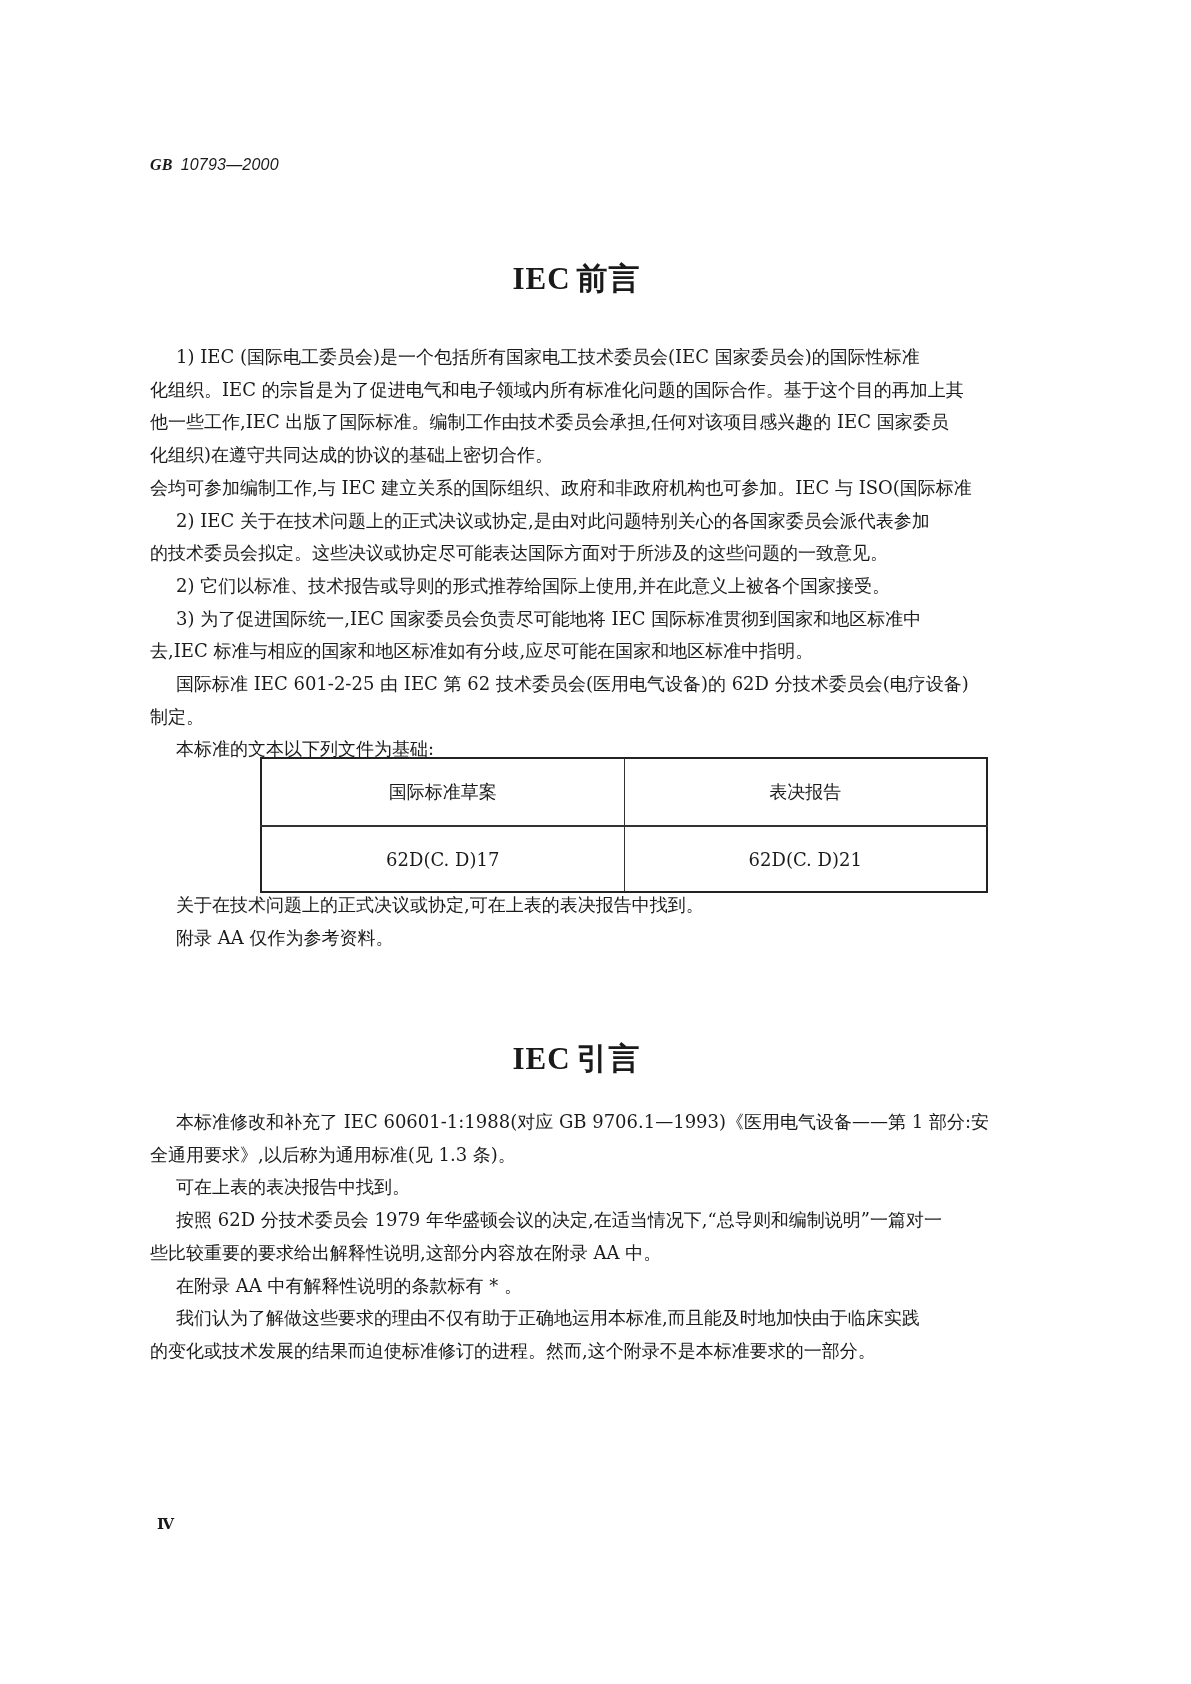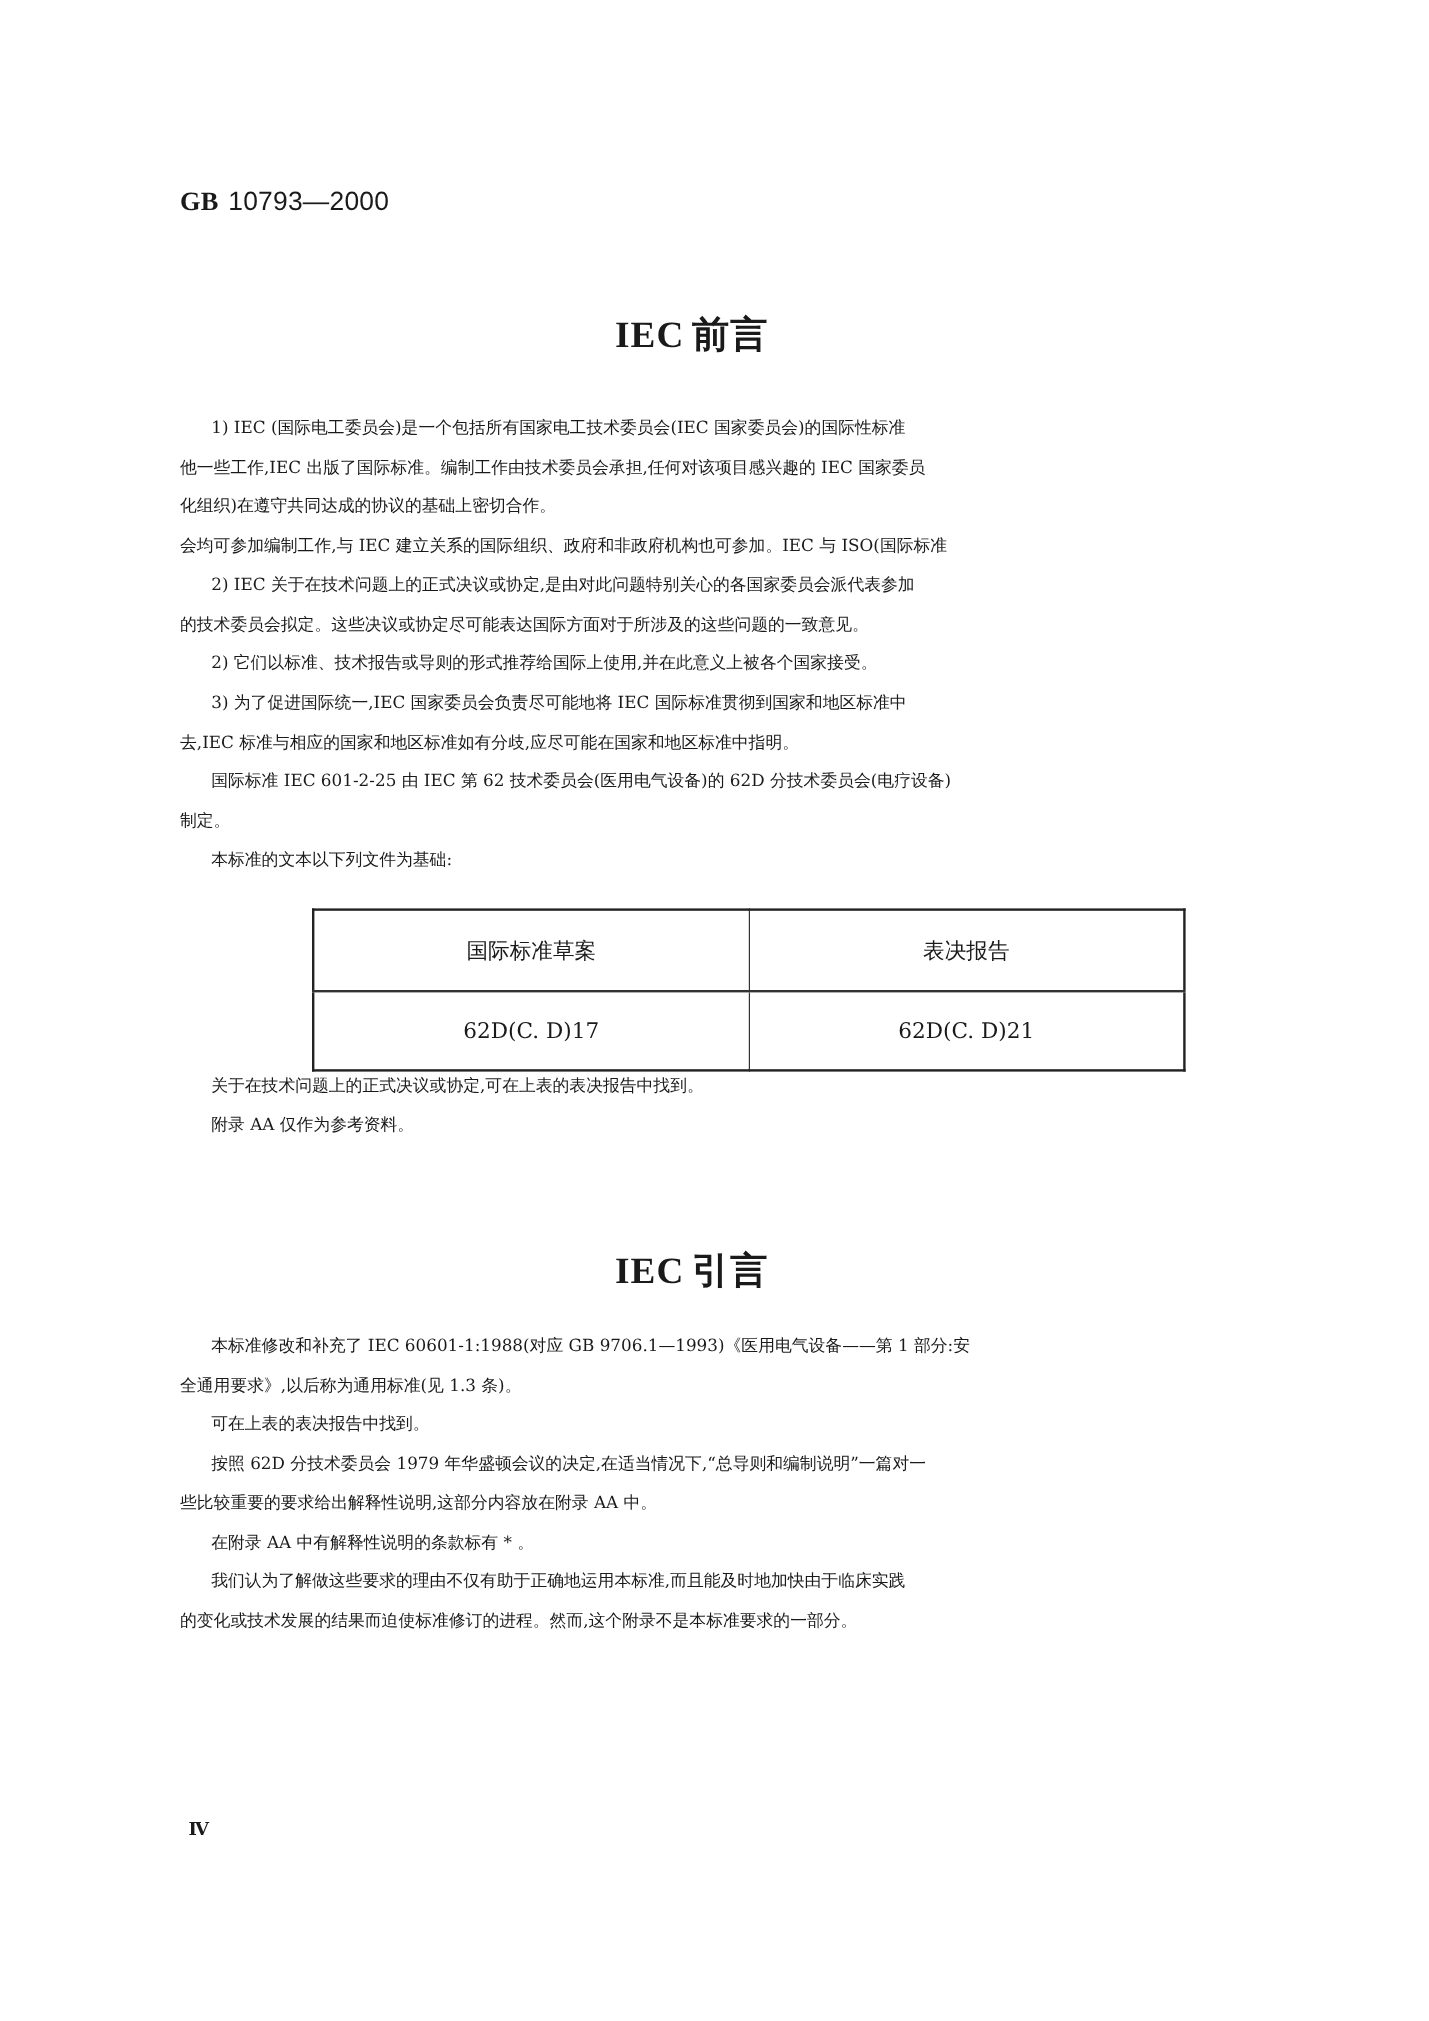--- a/index.html
+++ b/index.html
@@ -12,22 +12,23 @@
       height: 1684px;
       position: relative;
       overflow: hidden;
       font-family: "DejaVu Serif", "Liberation Serif", serif;
       color: #1a1a1a;
     }
     .page-header {
       position: absolute;
       left: 150px;
       top: 155px;
-      font-size: 22px;
+      font-size: 16px;
       letter-spacing: 0.2px;
+      font-style: italic;
     }
     .page-header .gb {
       font-family: "Liberation Serif", "DejaVu Serif", serif;
       font-weight: bold;
       margin-right: 8px;
     }
     .page-header .num {
       font-family: "Liberation Sans", "DejaVu Sans", sans-serif;
     }
     .section-title {
@@ -41,21 +42,21 @@
       letter-spacing: 1px;
     }
     .section-title .cjk {
       font-family: "DejaVu Sans", sans-serif;
       margin-left: 6px;
     }
     .para-block {
       position: absolute;
       left: 176px;
       width: 890px;
-      font-size: 14px;
+      font-size: 18px;
       line-height: 32.7px;
     }
     .para {
       margin: 0;
       text-indent: 0;
       text-align: justify;
     }
     .line {
       display: block;
       white-space: nowrap;
@@ -94,20 +95,21 @@
   <span class="gb">GB</span><span class="num">10793—2000</span>
 </div>
 
 <div class="section-title" style="top:258px;">
   <span>IEC</span><span class="cjk">前言</span>
 </div>
 
 <div class="para-block" style="top:341px;">
   <p class="para">
     <span class="line">1) IEC (国际电工委员会)是一个包括所有国家电工技术委员会(IEC 国家委员会)的国际性标准</span>
+    <span class="line cont">化组织。IEC 的宗旨是为了促进电气和电子领域内所有标准化问题的国际合作。基于这个目的再加上其</span>
     <span class="line cont">他一些工作,IEC 出版了国际标准。编制工作由技术委员会承担,任何对该项目感兴趣的 IEC 国家委员</span>
     <span class="line cont">化组织)在遵守共同达成的协议的基础上密切合作。</span>
     <span class="line cont">会均可参加编制工作,与 IEC 建立关系的国际组织、政府和非政府机构也可参加。IEC 与 ISO(国际标准</span>
   </p>
   <p class="para">
     <span class="line">2) IEC 关于在技术问题上的正式决议或协定,是由对此问题特别关心的各国家委员会派代表参加</span>
     <span class="line cont">的技术委员会拟定。这些决议或协定尽可能表达国际方面对于所涉及的这些问题的一致意见。</span>
   </p>
   <p class="para">
     <span class="line">2) 它们以标准、技术报告或导则的形式推荐给国际上使用,并在此意义上被各个国家接受。</span>

